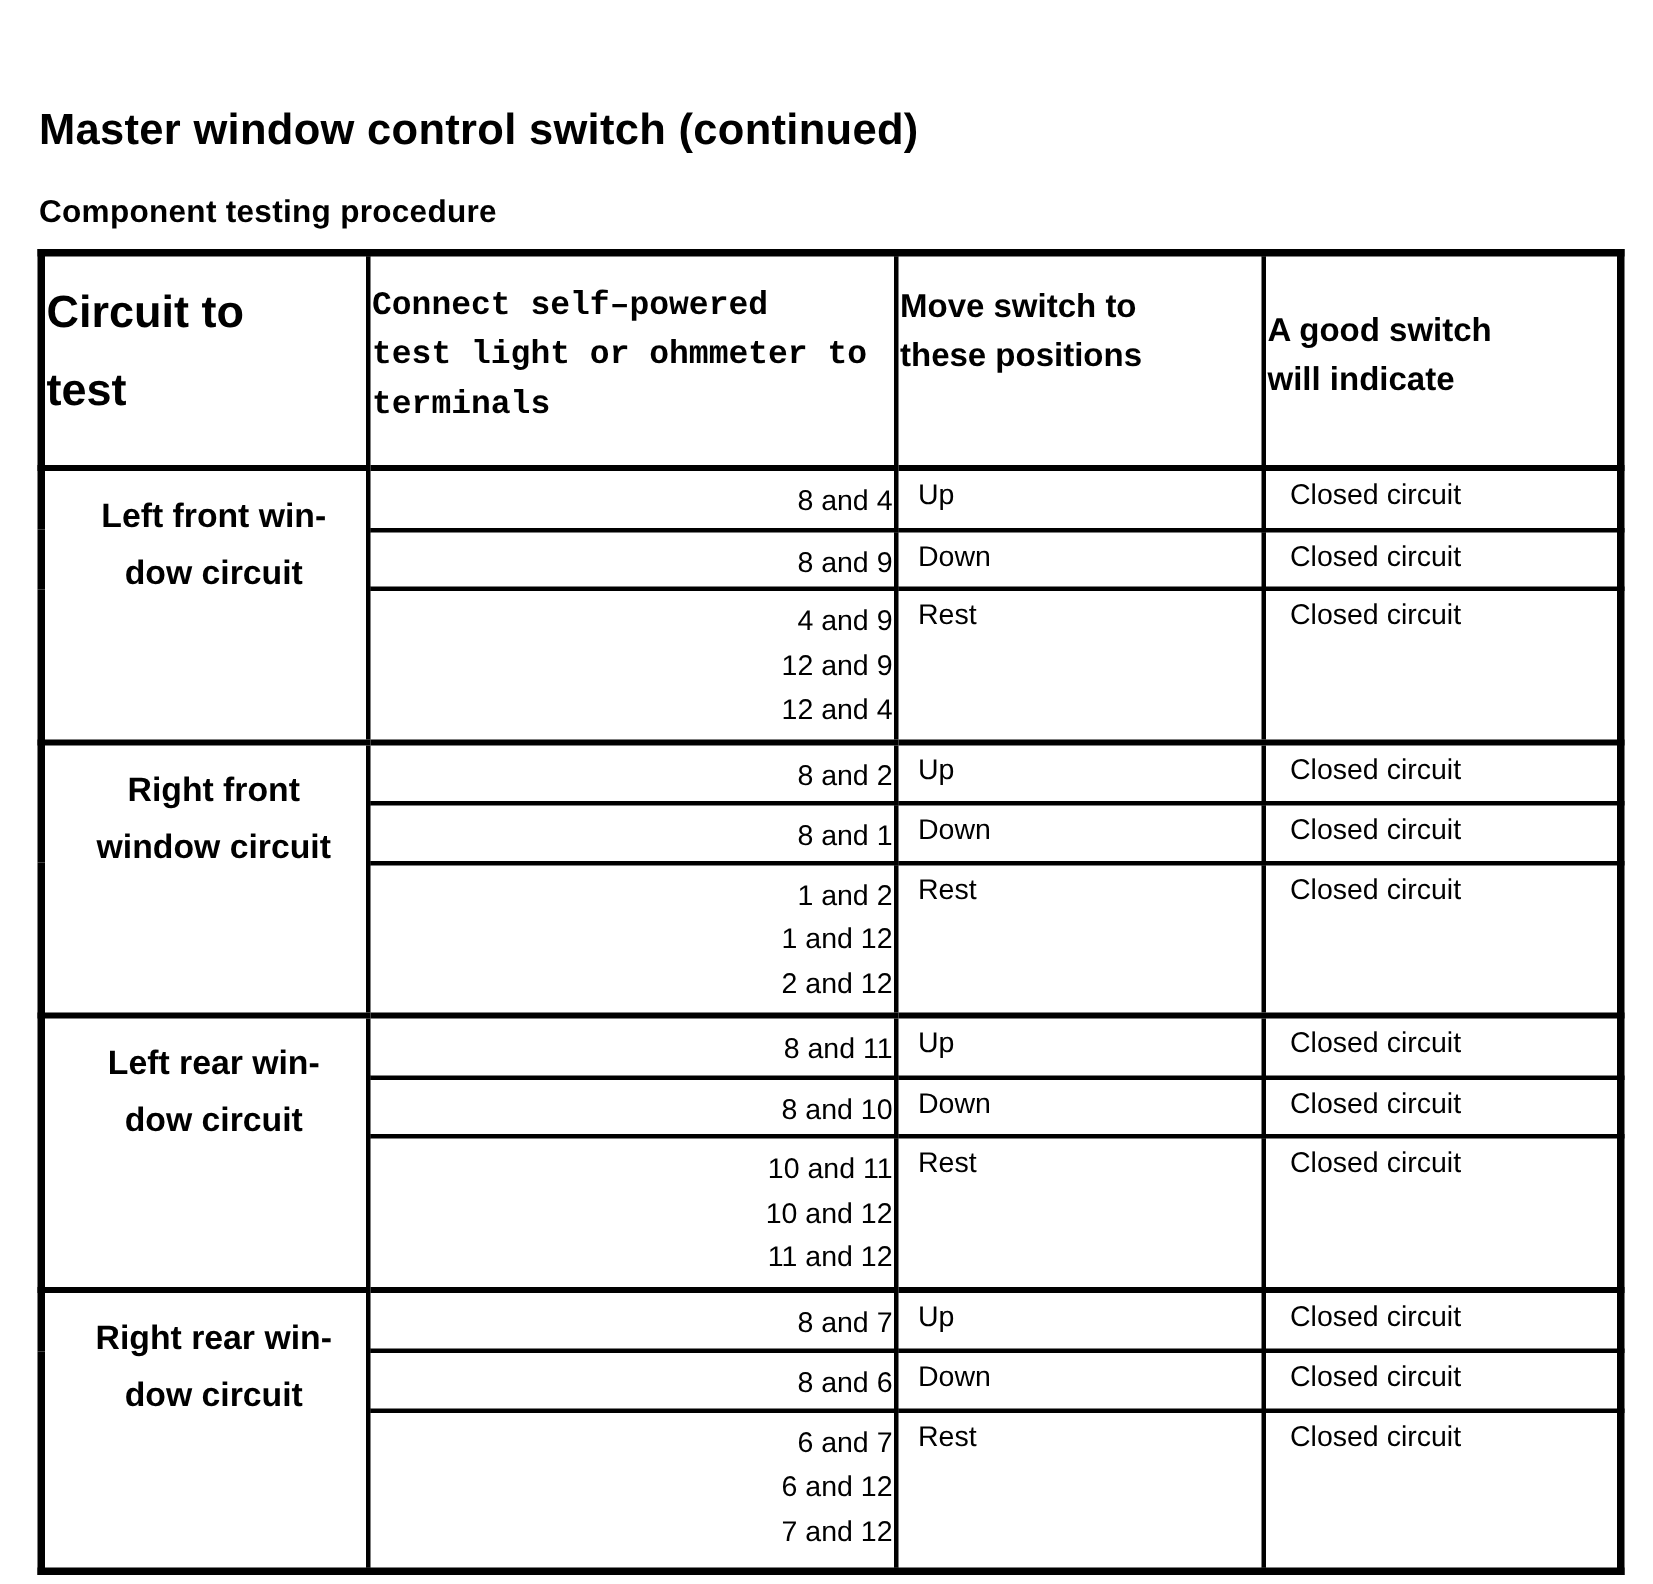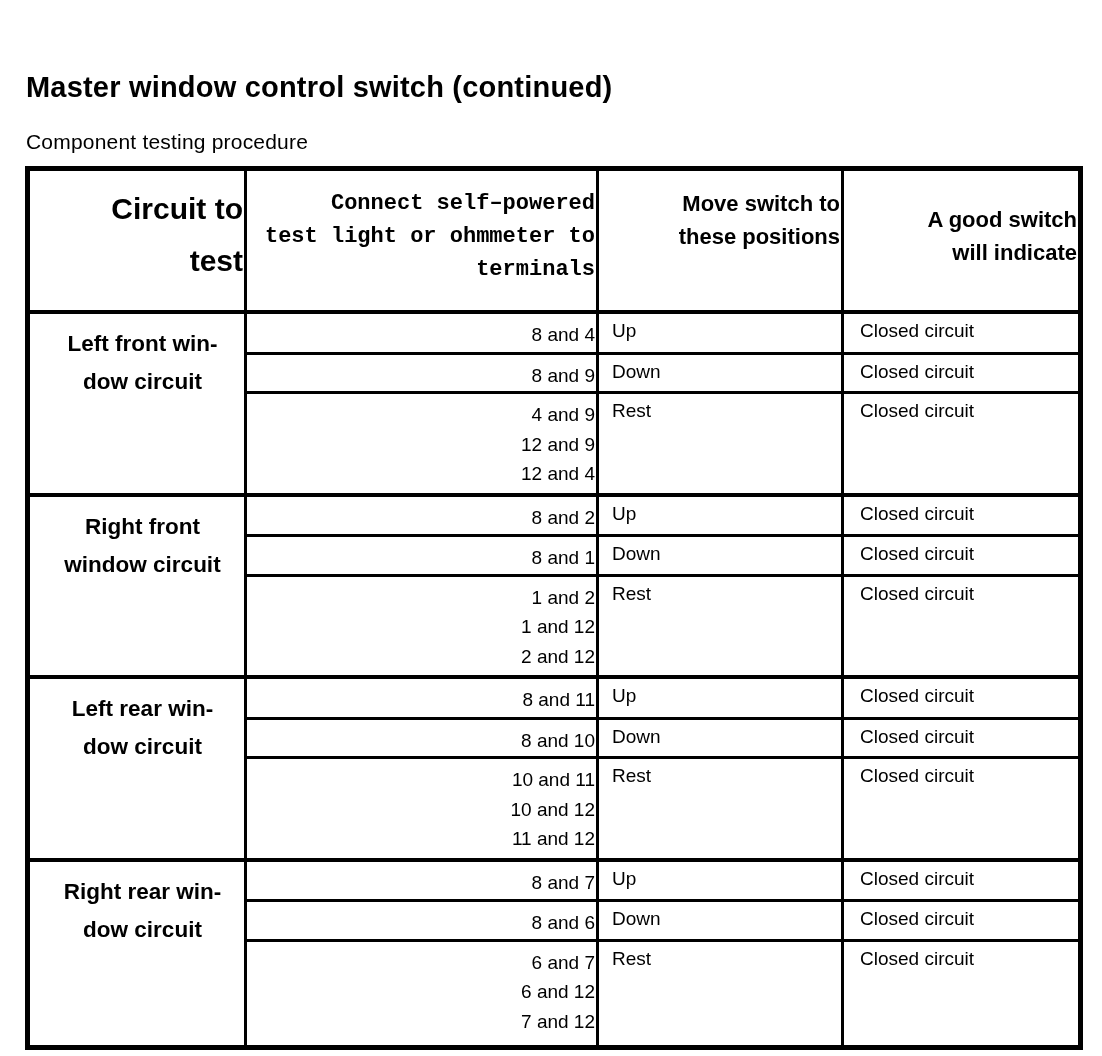--- a/index.html
+++ b/index.html
@@ -22,21 +22,21 @@
   h1.title {
     margin: 14px 0 0 1px;
     font-size: 29px;
     font-weight: bold;
     letter-spacing: 0.2px;
     line-height: 1.1;
   }
   h2.subtitle {
     margin: 26px 0 0 1px;
     font-size: 21px;
-    font-weight: normal;
+    font-weight: bold;
     letter-spacing: 0.2px;
     line-height: 1.1;
   }
   table.test-table {
     margin-top: 13px;
     border-collapse: collapse;
     table-layout: fixed;
     width: 1053px;
     border: 5px solid #000;
   }
@@ -44,21 +44,21 @@
     border: 3px solid #000;
     box-sizing: border-box;
     white-space: pre-line;
     overflow: hidden;
   }
   thead tr { height: 144px; }
   thead th {
     border-bottom-width: 4px;
     vertical-align: top;
     font-weight: bold;
-    text-align: right;
+    text-align: left;
   }
   th.h-circuit   { font-size: 30px; line-height: 1.75; padding-top: 12px; }
   th.h-terminals { font-size: 22px; line-height: 1.5;  padding-top: 16px; font-family: Liberation Mono, monospace; }
   th.h-positions { font-size: 22px; line-height: 1.5;  padding-top: 16px; }
   th.h-indication{ font-size: 22px; line-height: 1.5;  padding-top: 32px; }
 
   tbody td {
     border-top-width: 2px;
     border-bottom-width: 2px;
     vertical-align: top;

